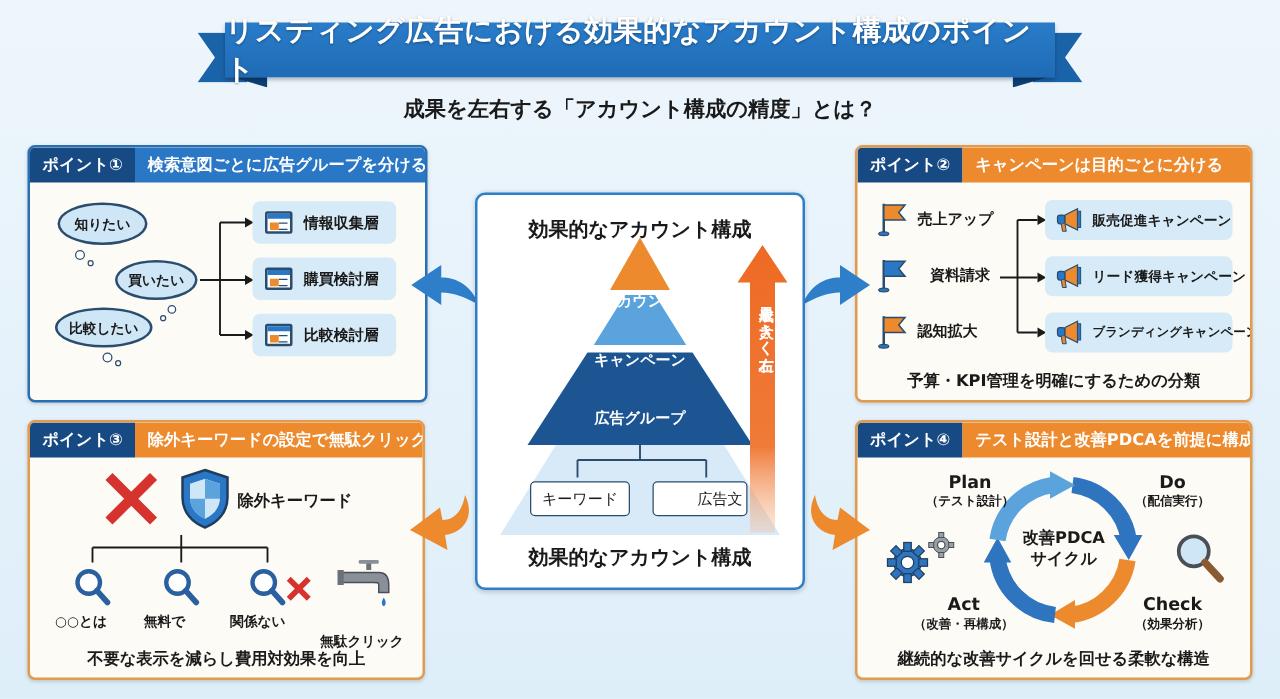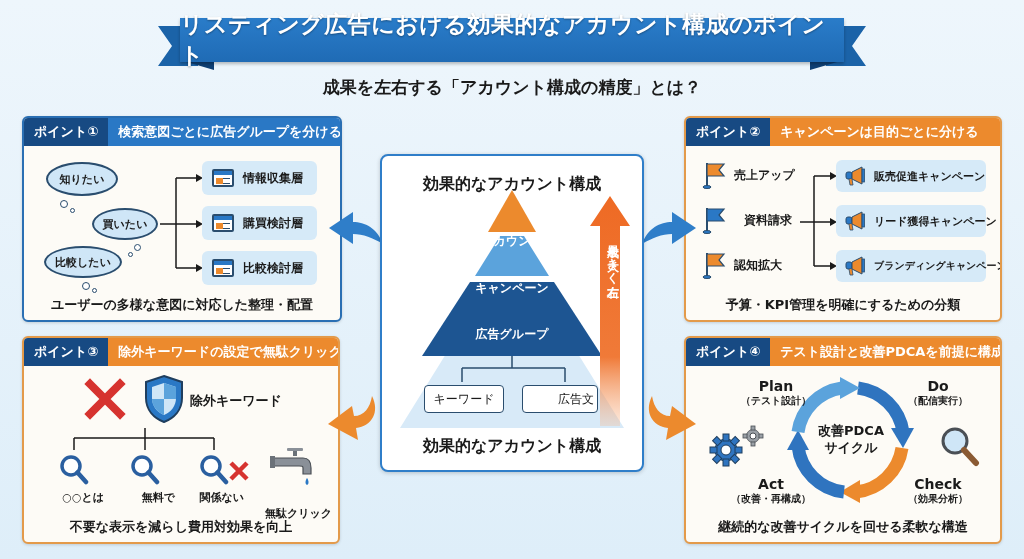--- a/index.html
+++ b/index.html
@@ -87,21 +87,21 @@
   .goal { position: absolute; left: 16px; display: flex; align-items: center; font-size: 12px; font-weight: bold; }
   .flag-icon { width: 24px; height: 30px; margin-right: 8px; }
   .camp-box {
     position: absolute; left: 150px; width: 150px; height: 32px; background: #d6eaf8;
     border-radius: 6px; display: flex; align-items: center; padding-left: 8px;
     font-size: 11px; font-weight: bold; white-space: nowrap;
   }
   .mega-icon { width: 24px; height: 22px; margin-right: 6px; flex-shrink: 0; }
 
   
-  .kw-item { position: absolute; top: 92px; width: 60px; text-align: right; }
+  .kw-item { position: absolute; top: 92px; width: 60px; text-align: left; }
   .kw-label { font-size: 11px; font-weight: bold; margin-top: 4px; white-space: nowrap; }
 
   
   .pd-label { position: absolute; text-align: center; font-weight: bold; }
   .pd-main { font-size: 14px; }
   .pd-sub { font-size: 10px; }
 
   
   #center {
     position: absolute; left: 380px; top: 154px; width: 264px; height: 318px;
@@ -176,21 +176,20 @@
       </span>
     <span>情報収集層</span>
   </div>
   <div class="layer-box" style="top:133px;">
     <span class="win-icon">
         <span class="win-lines"></span>
       </span>
     <span>比較検討層</span>
   </div>
 
-  <div class="panel-foot">ユーザーの多様な意図に対応した整理・配置</div>
 </div>
 
 <div class="panel orange-border" id="p2">
   <div class="panel-head">
     <div class="head-num">ポイント②</div>
     <div class="head-title orange">キャンペーンは目的ごとに分ける</div>
   </div>
 
   <div class="goal" style="top:42px;">
     <svg class="flag-icon" viewBox="0 0 24 30">

